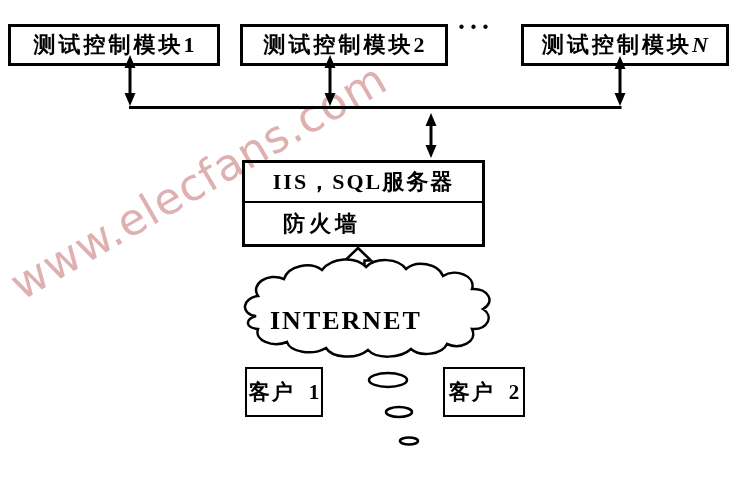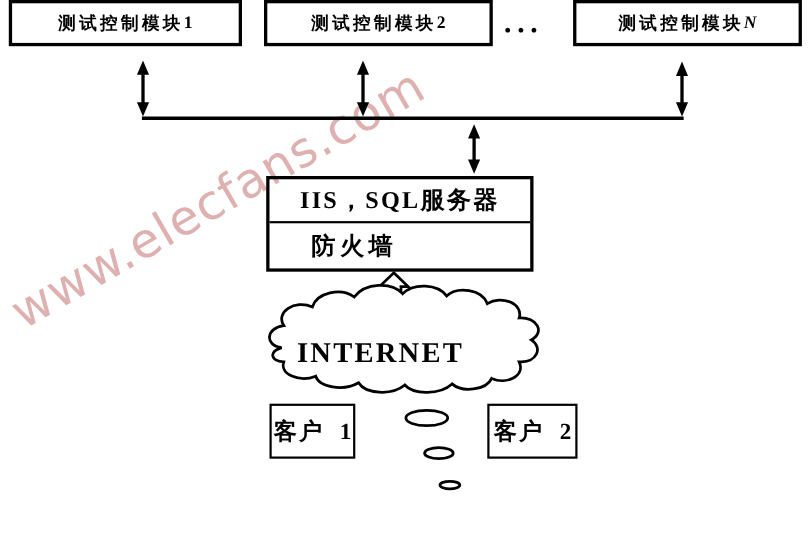--- a/index.html
+++ b/index.html
@@ -28,22 +28,22 @@
   .box{
     position:absolute;
     border:3px solid #000;
     box-sizing:border-box;
     display:flex;align-items:center;justify-content:center;
     font-weight:bold;
     z-index:3;
     background:transparent;
   }
   .module{
-    height:42px;top:0;
-    font-size:16px;letter-spacing:3px;
+    height:42px;top:24px;
+    font-size:22px;letter-spacing:3px;
     white-space:nowrap;
   }
   .module .suffix{letter-spacing:0;}
   .italic{font-style:italic;}
   .dots{
     position:absolute;left:452px;top:9px;width:46px;height:36px;
     font-size:27px;font-weight:bold;letter-spacing:3px;
     display:flex;align-items:center;justify-content:center;
     z-index:3;
   }

